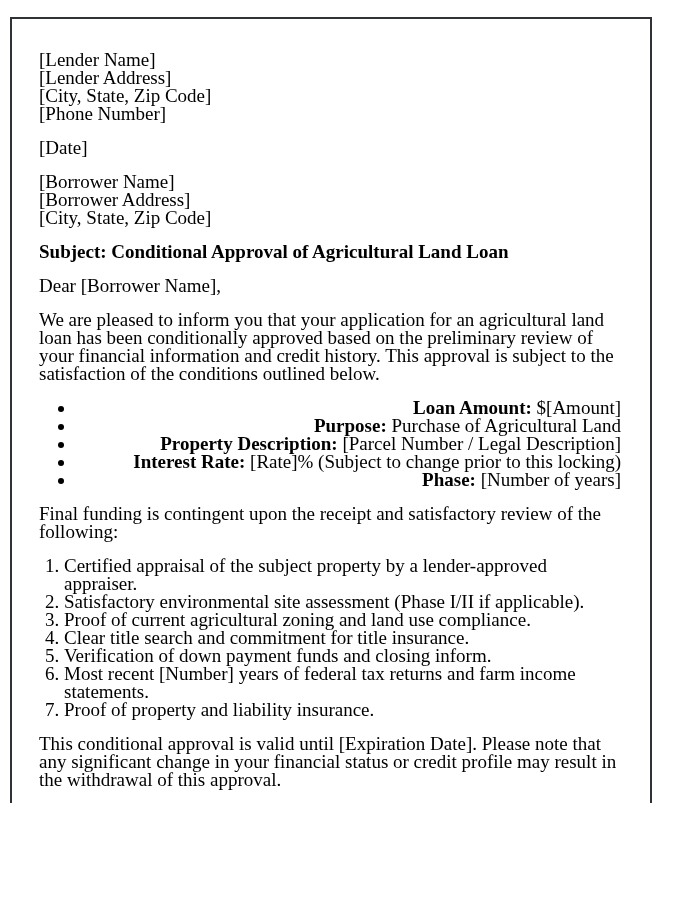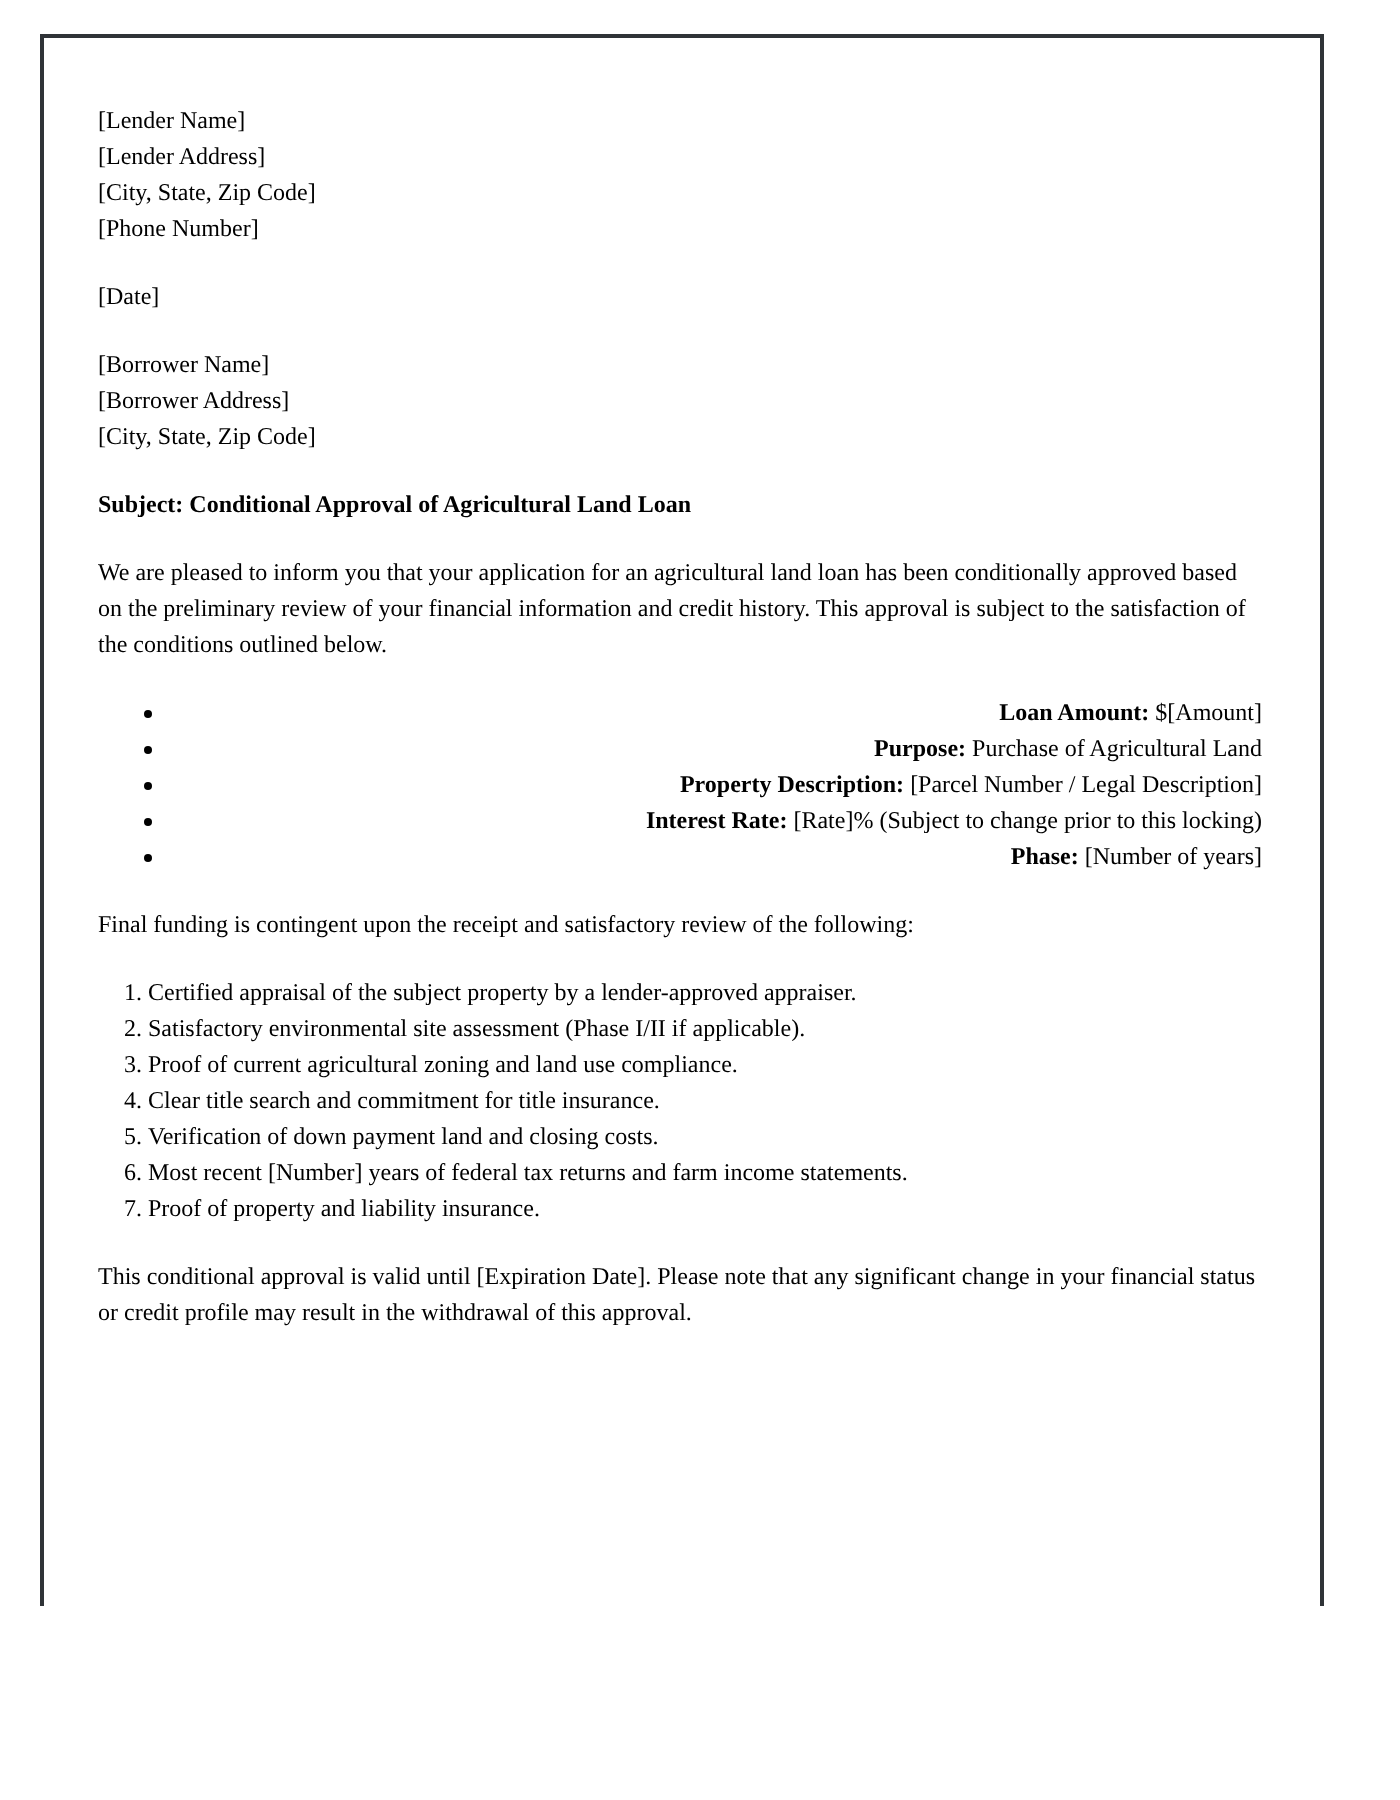--- a/index.html
+++ b/index.html
@@ -14,29 +14,29 @@
     overflow: hidden;
   }
   .canvas {
     position: relative;
     width: 700px;
     height: 900px;
     background: #ffffff;
   }
   .page {
     position: absolute;
-    left: 20px;
+    left: 10px;
     top: 17px;
     width: 642px;
     height: 786px;
     background: #ffffff;
     border: 2px solid #2f3337;
     border-bottom: none;
     padding: 16px 29px 0 27px;
-    font-size: 12px;
+    font-size: 19px;
     line-height: 18px;
     overflow: hidden;
   }
   .page p { margin: 16px 0; }
   .page ul, .page ol { margin: 16px 0; }
   .page ul { padding-left: 37px; list-style-type: disc; text-align: right; }
   .page ol { padding-left: 25px; list-style-type: decimal; }
   .page li { margin: 0; padding: 0; }
   .bold { font-weight: bold; }
 </style>
@@ -52,41 +52,42 @@
       <span>[Phone Number]</span></p>
 
     <p>[Date]</p>
 
     <p><span>[Borrower Name]</span><br>
       <span>[Borrower Address]</span><br>
       <span>[City, State, Zip Code]</span></p>
 
     <p class="bold">Subject: Conditional Approval of Agricultural Land Loan</p>
 
+    <p>Dear [Borrower Name],</p>
 
     <p>We are pleased to inform you that your application for an agricultural land loan has been conditionally approved based on the preliminary review of your financial information and credit history. This approval is subject to the satisfaction of the conditions outlined below.</p>
 
 
     <ul>
       <li><span class="bold">Loan Amount:</span> <span>$[Amount]</span></li>
       <li><span class="bold">Purpose:</span> <span>Purchase of Agricultural Land</span></li>
       <li><span class="bold">Property Description:</span> <span>[Parcel Number / Legal Description]</span></li>
       <li><span class="bold">Interest Rate:</span> <span>[Rate]% (Subject to change prior to this locking)</span></li>
       <li><span class="bold">Phase:</span> <span>[Number of years]</span></li>
     </ul>
 
 
     <p>Final funding is contingent upon the receipt and satisfactory review of the following:</p>
 
     <ol>
       <li>Certified appraisal of the subject property by a lender-approved appraiser.</li>
       <li>Satisfactory environmental site assessment (Phase I/II if applicable).</li>
       <li>Proof of current agricultural zoning and land use compliance.</li>
       <li>Clear title search and commitment for title insurance.</li>
-      <li>Verification of down payment land and closing costs.</li>
+      <li>Verification of down payment funds and closing inform.</li>
       <li>Most recent [Number] years of federal tax returns and farm income statements.</li>
       <li>Proof of property and liability insurance.</li>
     </ol>
 
     <p>This conditional approval is valid until [Expiration Date]. Please note that any significant change in your financial status or credit profile may result in the withdrawal of this approval.</p>
 
   </div>
 </div>
 
 </body></html>

